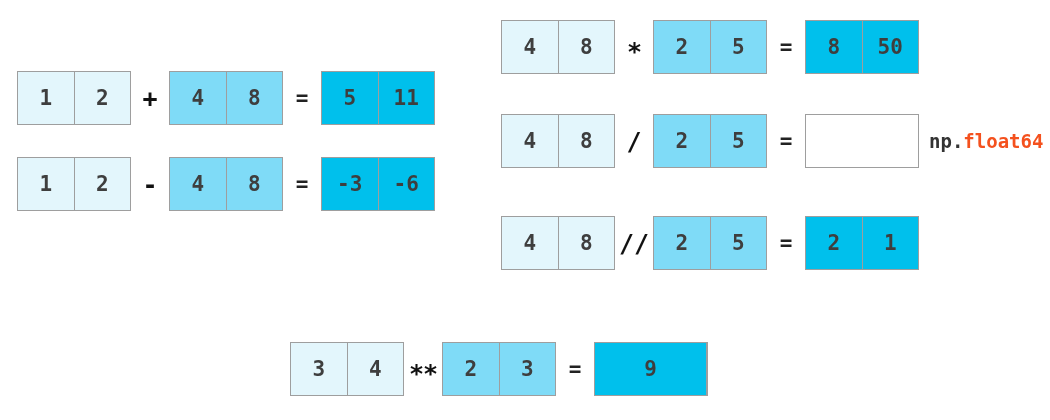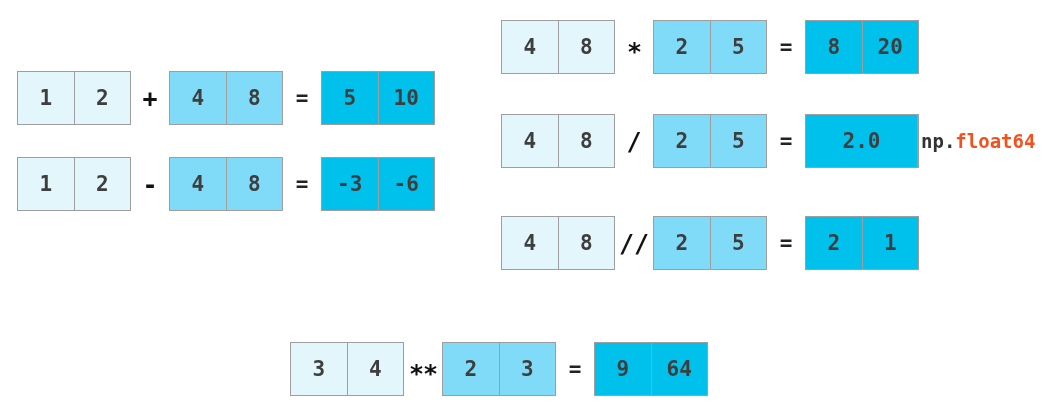--- a/index.html
+++ b/index.html
@@ -67,21 +67,21 @@
     text-align: center;
     font-weight: bold;
     color: var(--op-color);
     line-height: 1;
   }
   .op { font-size: 25px; }
   .eq { font-size: 21px; color: #222222; }
   .op-star { transform: translateY(4px); letter-spacing: -1px; }
 
   .dtype-label {
-    margin-left: 2px;
+    margin-left: 10px;
     white-space: nowrap;
     font-size: 19px;
     font-weight: bold;
   }
   .dtype-label .prefix { color: var(--dtype-prefix); }
   .dtype-label .dtype  { color: var(--dtype-orange); }
 </style>
 </head>
 <body>
 
@@ -93,21 +93,21 @@
       <div class="cell">2</div>
     </div>
     <div class="op">+</div>
     <div class="box t-mid">
       <div class="cell">4</div>
       <div class="cell">8</div>
     </div>
     <div class="eq">=</div>
     <div class="box t-result">
       <div class="cell">5</div>
-      <div class="cell">10</div>
+      <div class="cell">11</div>
     </div>
   </div>
 
   <div class="row row-sub">
     <div class="box t-light">
       <div class="cell">1</div>
       <div class="cell">2</div>
     </div>
     <div class="op">-</div>
     <div class="box t-mid">
@@ -127,37 +127,36 @@
       <div class="cell">8</div>
     </div>
     <div class="op op-star">*</div>
     <div class="box t-mid">
       <div class="cell">2</div>
       <div class="cell">5</div>
     </div>
     <div class="eq">=</div>
     <div class="box t-result">
       <div class="cell">8</div>
-      <div class="cell">20</div>
+      <div class="cell">50</div>
     </div>
   </div>
 
   <div class="row row-div">
     <div class="box t-light">
       <div class="cell">4</div>
       <div class="cell">8</div>
     </div>
     <div class="op">/</div>
     <div class="box t-mid">
       <div class="cell">2</div>
       <div class="cell">5</div>
     </div>
     <div class="eq">=</div>
     <div class="box t-result">
-      <div class="cell">2.0</div>
     </div>
     <div class="dtype-label"><span class="prefix">np.</span><span class="dtype">float64</span></div>
   </div>
 
   <div class="row row-fdiv">
     <div class="box t-light">
       <div class="cell">4</div>
       <div class="cell">8</div>
     </div>
     <div class="op">//</div>
@@ -178,17 +177,16 @@
       <div class="cell">4</div>
     </div>
     <div class="op op-star">**</div>
     <div class="box t-mid">
       <div class="cell">2</div>
       <div class="cell">3</div>
     </div>
     <div class="eq">=</div>
     <div class="box t-result">
       <div class="cell">9</div>
-      <div class="cell">64</div>
     </div>
   </div>
 
 </div>
 
 </body></html>

